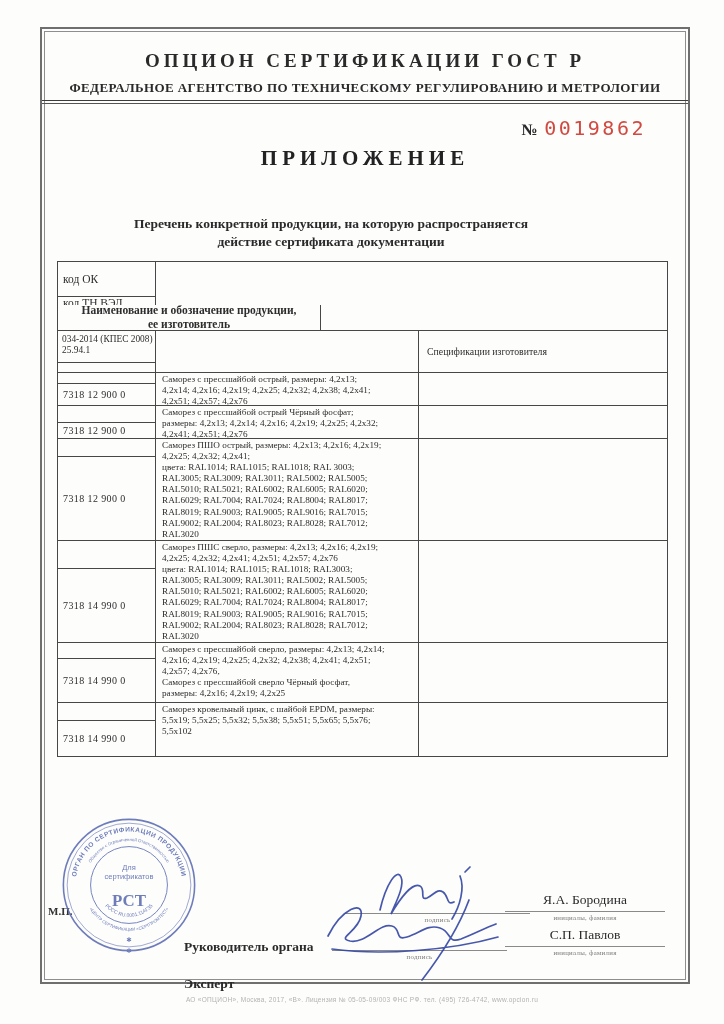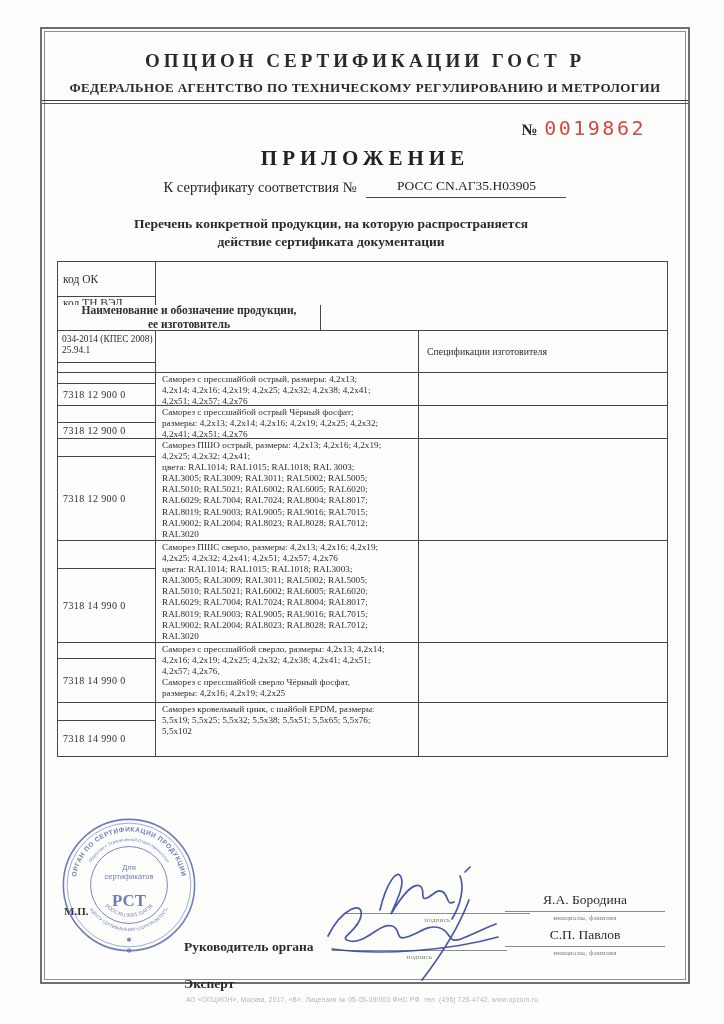--- a/index.html
+++ b/index.html
@@ -75,21 +75,21 @@
   .rule-n1 { left:505px; top:911px; width:160px; }
   .rule-n2 { left:505px; top:946px; width:160px; }
   .sig-caption { position:absolute; font-size:6.8px; color:#7b7b7b; text-align:center;
     font-family:"Liberation Serif", serif; letter-spacing:.3px; }
   .cap-s1 { left:345px; top:916px; width:185px; }
   .cap-s2 { left:332px; top:953px; width:175px; }
   .cap-n1 { left:505px; top:914px; width:160px; }
   .cap-n2 { left:505px; top:949px; width:160px; }
   .sig-name { position:absolute; font-size:13.5px; color:#2a2a2a; text-align:center; width:160px; left:505px; }
   .name-1 { top:892px; } .name-2 { top:927px; }
-  .mp { position:absolute; left:64px; top:905px; font-weight:bold; font-size:11px; color:#333; }
+  .mp { position:absolute; left:48px; top:905px; font-weight:bold; font-size:11px; color:#333; }
 
   
   .stamp { position:absolute; left:54px; top:810px; width:150px; height:150px; opacity:.88; }
   .ink { position:absolute; pointer-events:none; }
   .ink-1 { left:368px; top:864px; width:125px; height:58px; }
   .ink-2 { left:318px; top:892px; width:190px; height:95px; }
 
   
   .footer { position:absolute; top:996px; left:0; width:724px; text-align:center;
     font-size:6.5px; color:#b3b3b3; letter-spacing:.3px;
@@ -107,24 +107,20 @@
   <div class="agency">ФЕДЕРАЛЬНОЕ АГЕНТСТВО ПО ТЕХНИЧЕСКОМУ РЕГУЛИРОВАНИЮ И МЕТРОЛОГИИ</div>
   <div class="hr-thick"></div>
 
   <div class="form-num">
     <span class="nl">№</span>
     <span class="nd">0019862</span>
   </div>
 
   <div class="appendix">ПРИЛОЖЕНИЕ</div>
 
-  <div class="cert-line">
-    <span class="lbl">К сертификату соответствия №</span>
-    <span class="val">РОСС CN.АГ35.Н03905</span>
-  </div>
 
   <div class="scope l1">Перечень конкретной продукции,  на которую распространяется</div>
   <div class="scope l2">действие сертификата документации</div>
 
   <div class="tbl">
     <div class="trow thead">
       <div class="cell c-code">
         <div class="hdr-sub top">код ОК</div>
         <div class="hdr-sub bot">код ТН ВЭД</div>
       </div>

